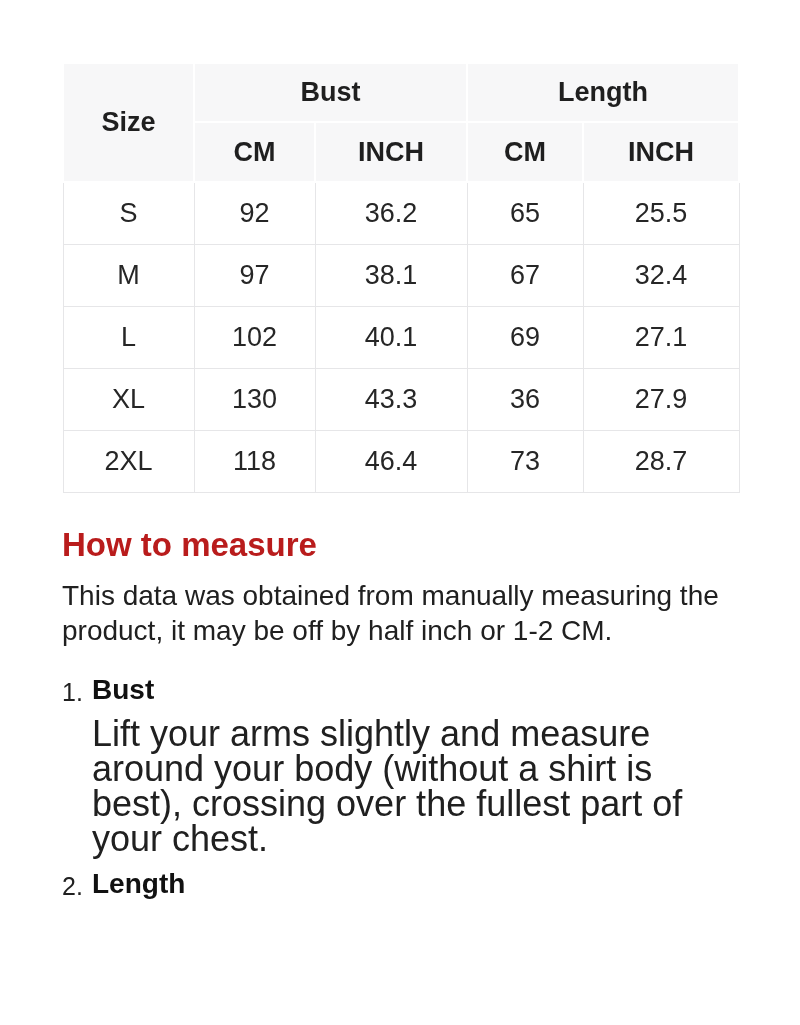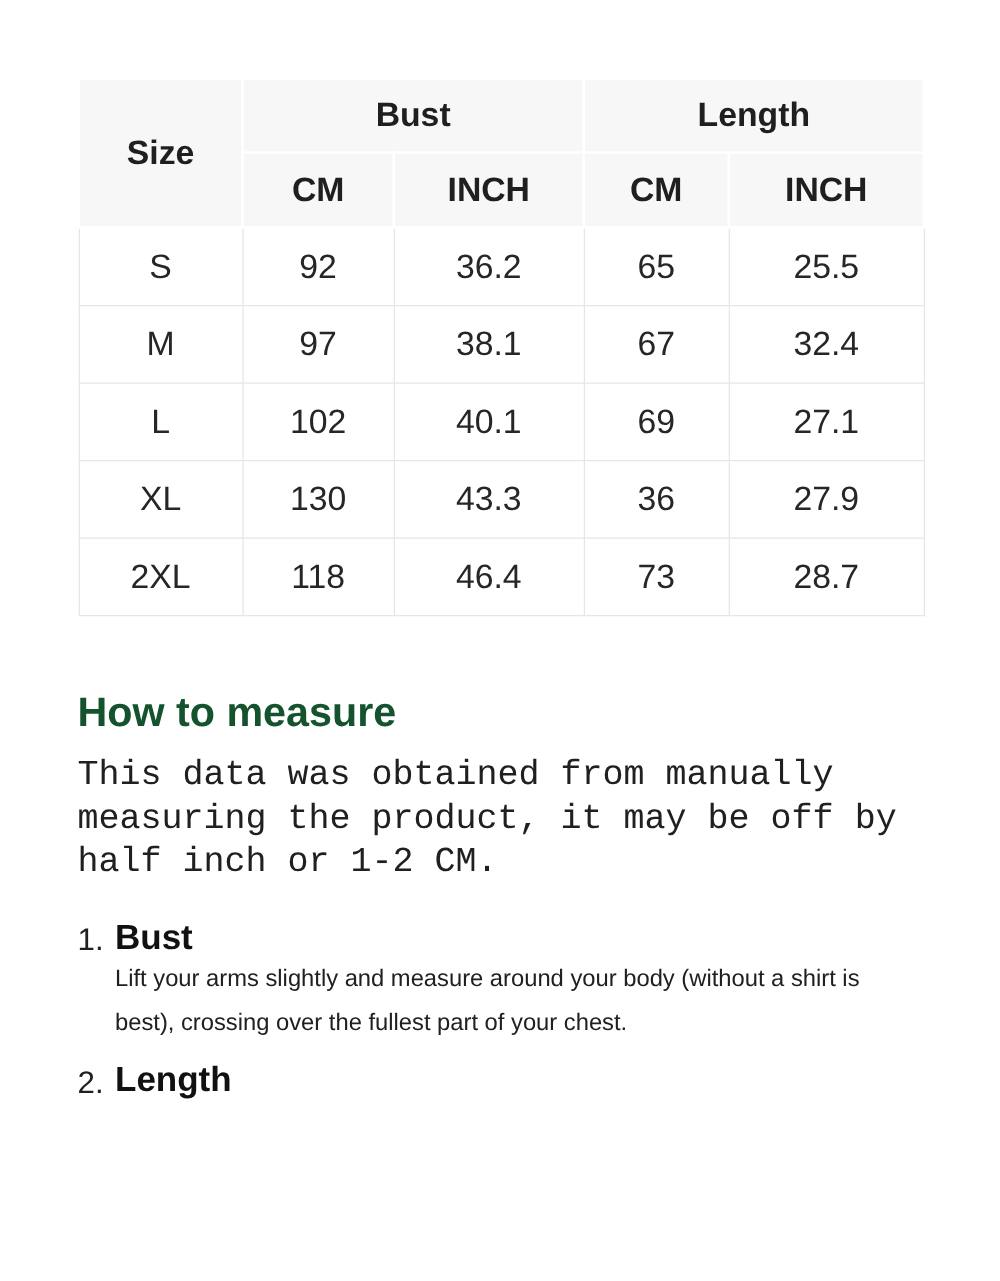--- a/index.html
+++ b/index.html
@@ -33,32 +33,31 @@
   table.size-chart thead tr.group-row th { height: 59px; }
   table.size-chart thead tr.sub-row th { height: 60px; }
   table.size-chart tbody td {
     border: 1px solid #e6e6e8;
     height: 62px;
     background: #ffffff;
   }
 
   
   h2.measure-title {
-    margin-top: 58px;
+    margin-top: 33px;
     font-size: 33px;
     line-height: 38px;
     font-weight: bold;
-    color: #14532d;
+    color: #b91c1c;
   }
   p.measure-intro {
     margin-top: 14px;
     font-size: 28px;
     line-height: 35px;
     max-width: 678px;
-    font-family: Liberation Mono, monospace;
   }
   ol.steps {
     margin-top: 26px;
     list-style: none;
   }
   ol.steps li.step {
     position: relative;
     padding-left: 30px;
   }
   ol.steps li.step + li.step { margin-top: 12px; }
@@ -69,21 +68,22 @@
     font-size: 25px;
     color: #202020;
   }
   .step-title {
     font-size: 28px;
     line-height: 32px;
     font-weight: bold;
     color: #111111;
   }
   .step-desc {
-    font-size: 19px;
+    margin-top: 10px;
+    font-size: 36px;
     line-height: 35px;
     max-width: 648px;
   }
 </style>
 </head>
 <body>
 
 <div class="container">
 
   <table class="size-chart">

